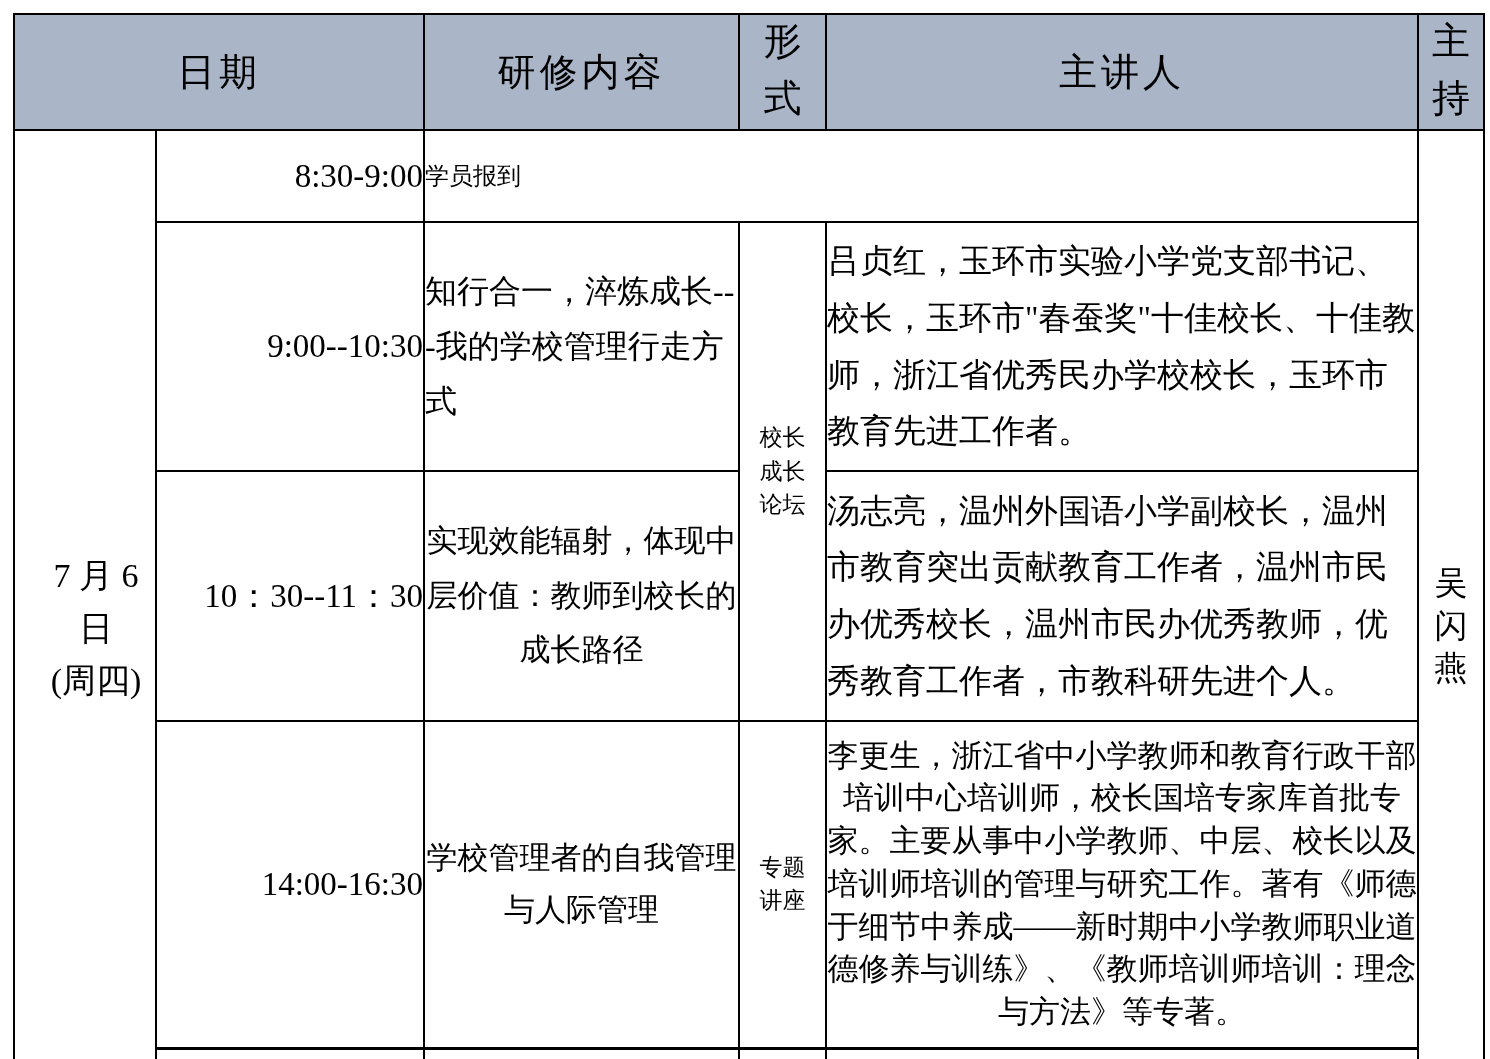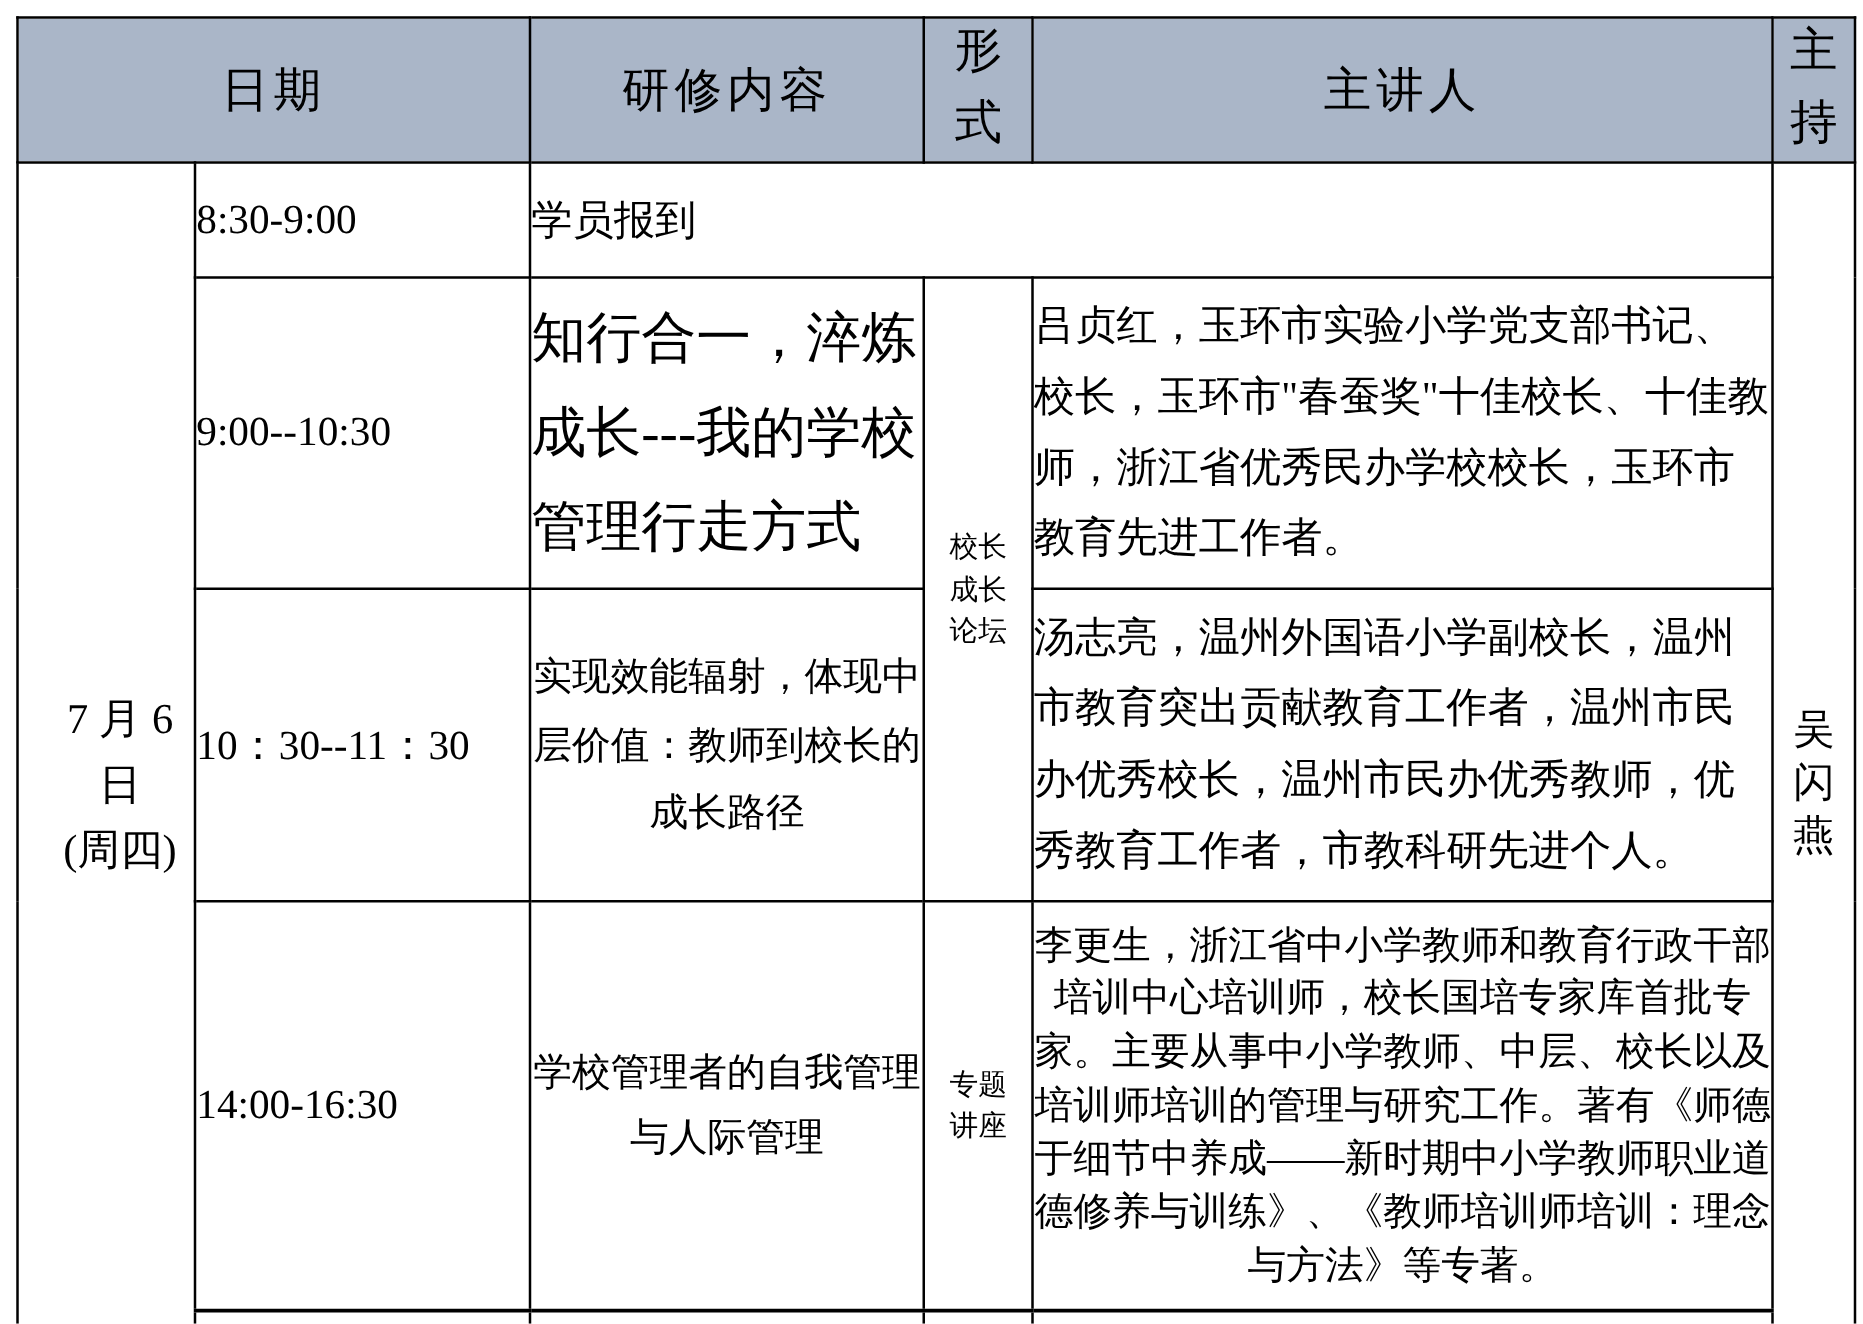--- a/index.html
+++ b/index.html
@@ -35,26 +35,26 @@
   .v2 { width:2.2em;  margin:0 auto; word-break:break-all; line-height:1.45; text-align:center; letter-spacing:0; }
 
   .cell-day {
     font-size:34px; text-align:center; line-height:1.55;
     padding-bottom:90px;
   }
   .cell-day .day-line { display:block;margin-left:22px; }
   .cell-host { padding-bottom:90px; font-size:33px; }
   .cell-host .v1 { line-height:1.3; }
 
-  .cell-time { font-size:33px; text-align:left; white-space:nowrap; }
+  .cell-time { font-size:33px; text-align:right; white-space:nowrap; }
 
   .cell-fmt { font-size:23px; }
 
-  .c-row1 { font-size:33px; text-align:left; padding:0 12px; }
-  .c-row2 { font-size:44px; text-align:left; line-height:1.72; padding:0 12px;margin-left:40px; }
+  .c-row1 { font-size:24px; text-align:left; padding:0 12px; }
+  .c-row2 { font-size:32px; text-align:left; line-height:1.72; padding:0 12px;margin-left:40px; }
   .c-row3 { font-size:31px; text-align:center; line-height:1.77; padding:0 12px; }
   .c-row4 { font-size:31px; text-align:center; line-height:1.7; padding:0 12px; }
 
   .s-row23 { font-size:33px; text-align:left; line-height:1.72; padding:0 14px; }
   .s-row4  { font-size:31px; text-align:center; line-height:1.38; padding:0 14px; }
 
   tr.r4 td { border-bottom-width:3px; }
 </style>
 </head>
 <body>

